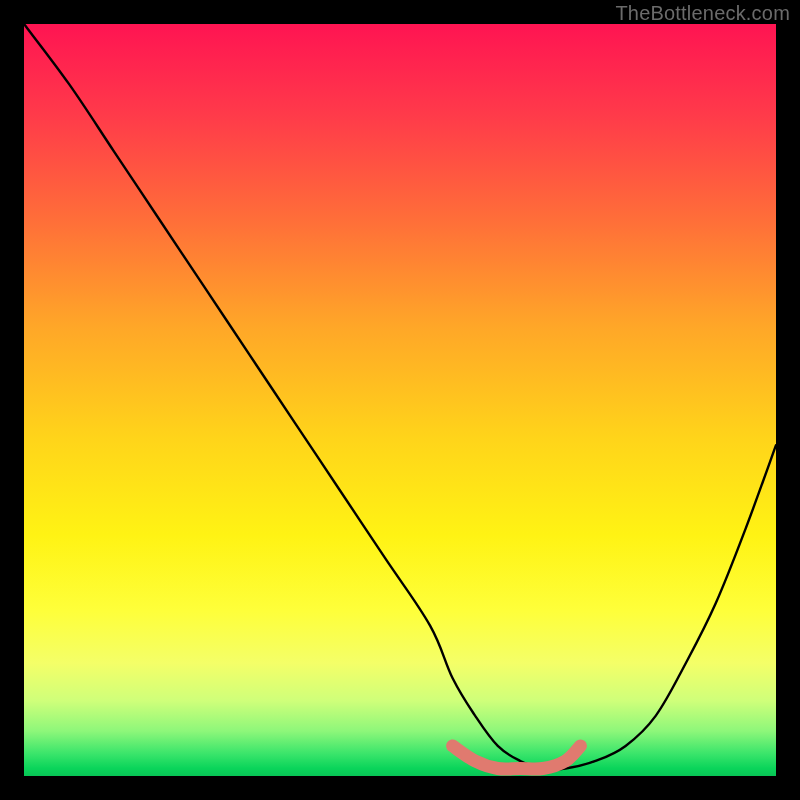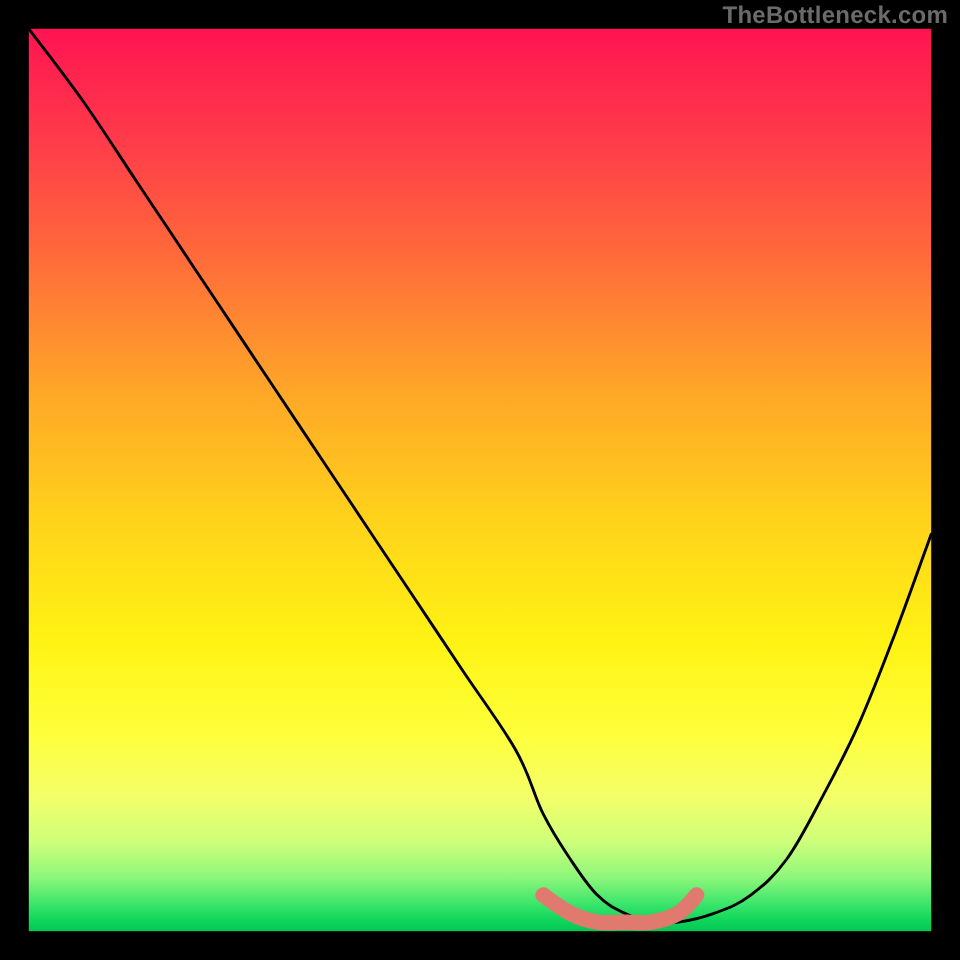--- a/index.html
+++ b/index.html
@@ -42,21 +42,20 @@
     );
   }
   .watermark {
     position: absolute;
     top: 2px;
     right: 10px;
     color: #6b6b6b;
     font-size: 20px;
     letter-spacing: 0.2px;
     user-select: none;
-    font-weight: bold;
   }
   svg.curve {
     position: absolute;
     top: 0;
     left: 0;
     width: 752px;
     height: 752px;
     overflow: visible;
   }
 </style>

